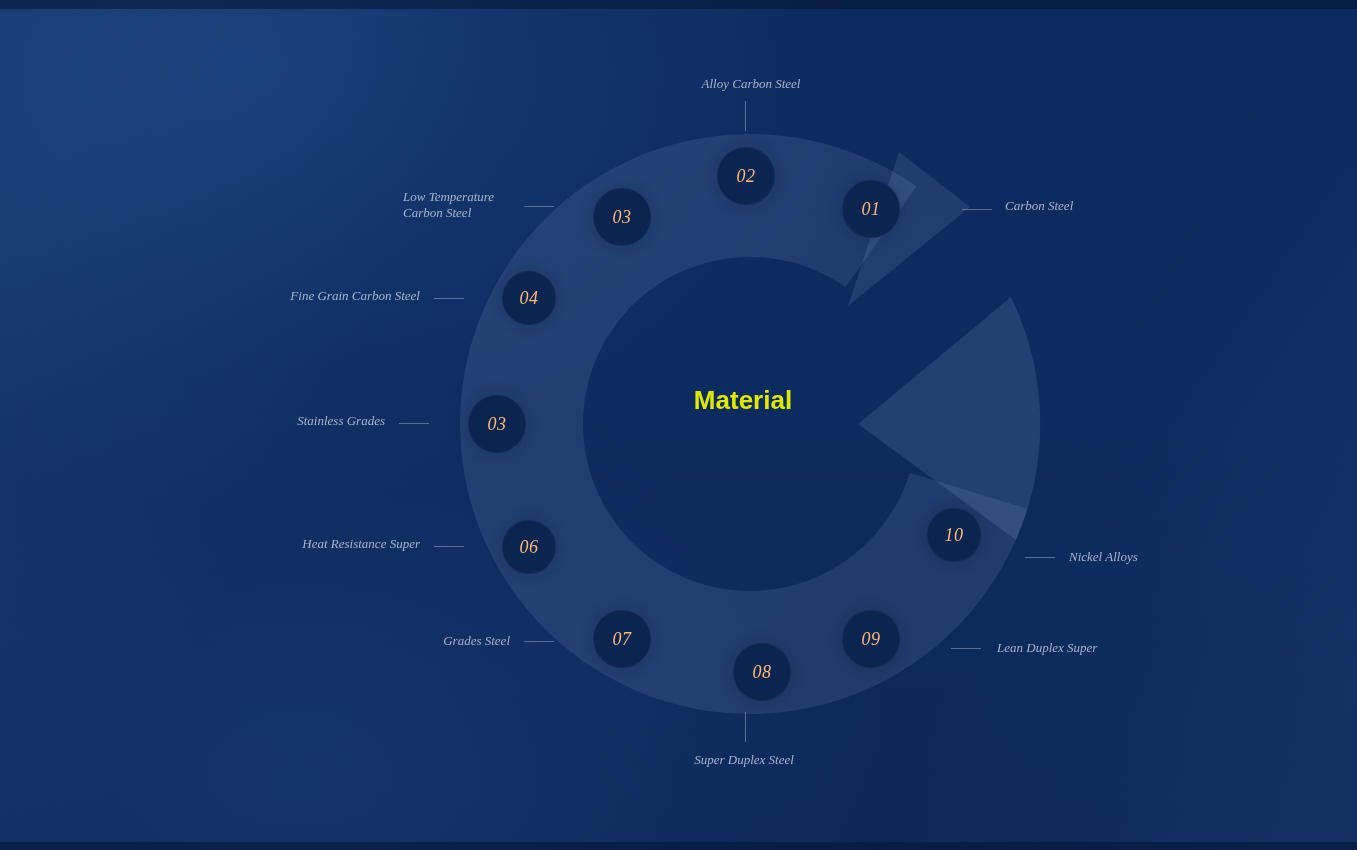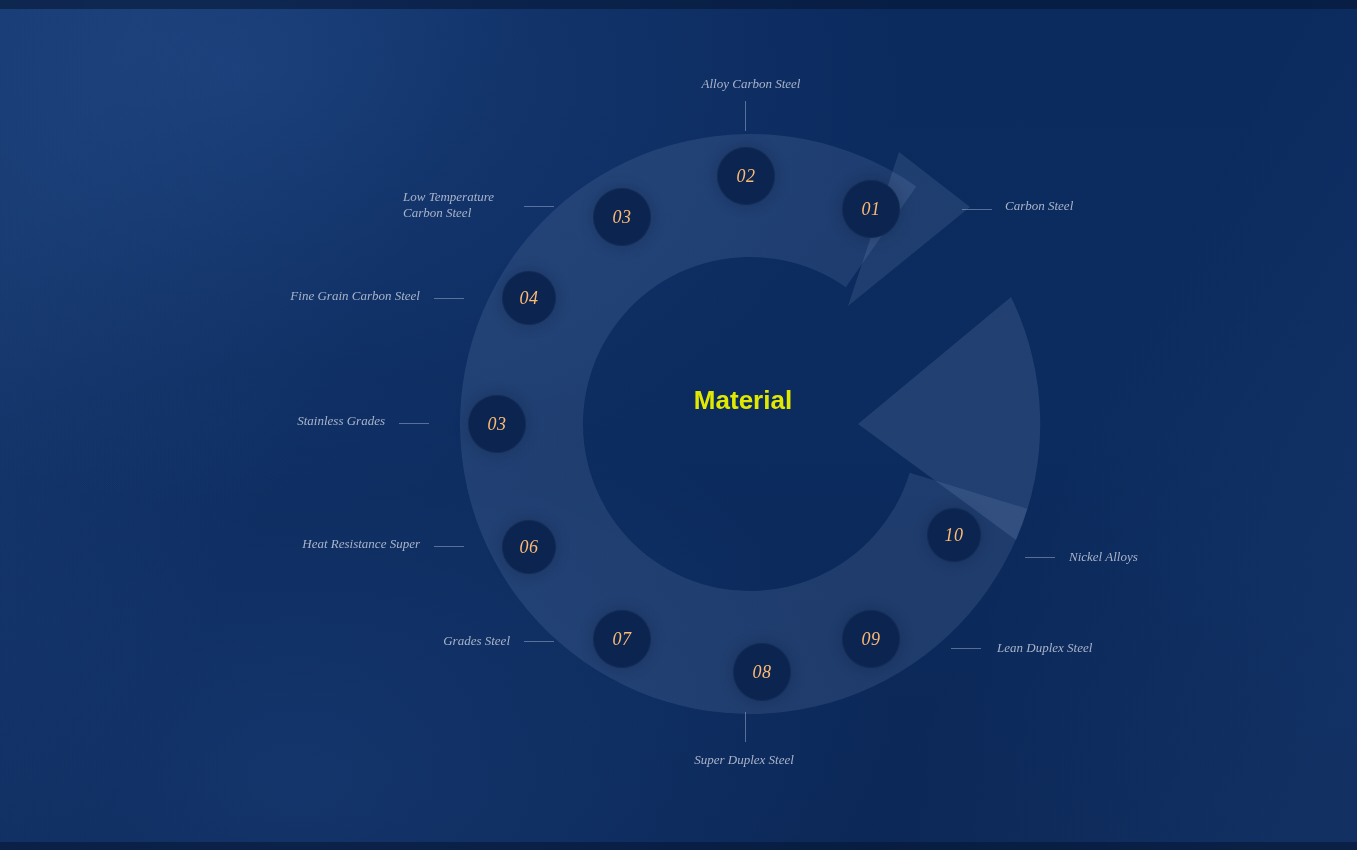--- a/index.html
+++ b/index.html
@@ -156,16 +156,16 @@
 
   <div class="label rightside l01">Carbon Steel</div>
   <div class="label center l02">Alloy Carbon Steel</div>
   <div class="label l03">Low Temperature
 Carbon Steel</div>
   <div class="label leftside l04">Fine Grain Carbon Steel</div>
   <div class="label leftside l05">Stainless Grades</div>
   <div class="label leftside l06">Heat Resistance Super</div>
   <div class="label leftside l07">Grades Steel</div>
   <div class="label center l08">Super Duplex Steel</div>
-  <div class="label rightside l09">Lean Duplex Steel</div>
+  <div class="label rightside l09">Lean Duplex Super</div>
   <div class="label rightside l10">Nickel Alloys</div>
 
 </div>
 
 </body></html>

